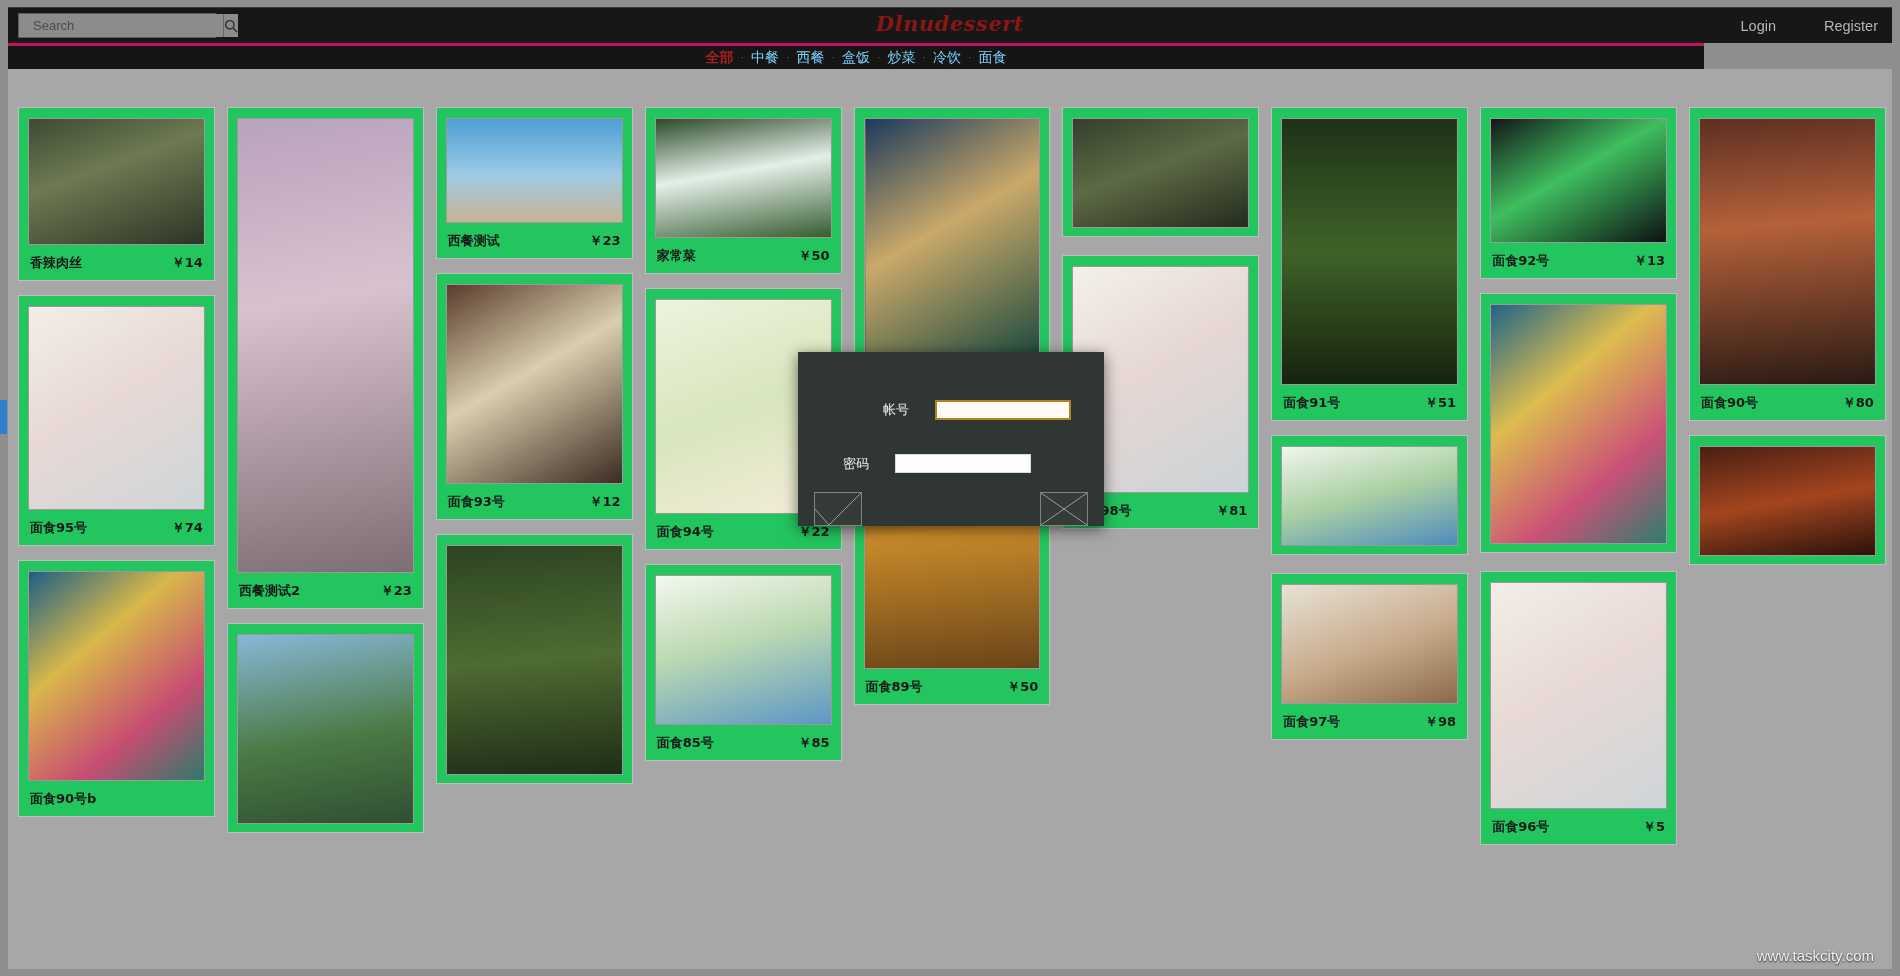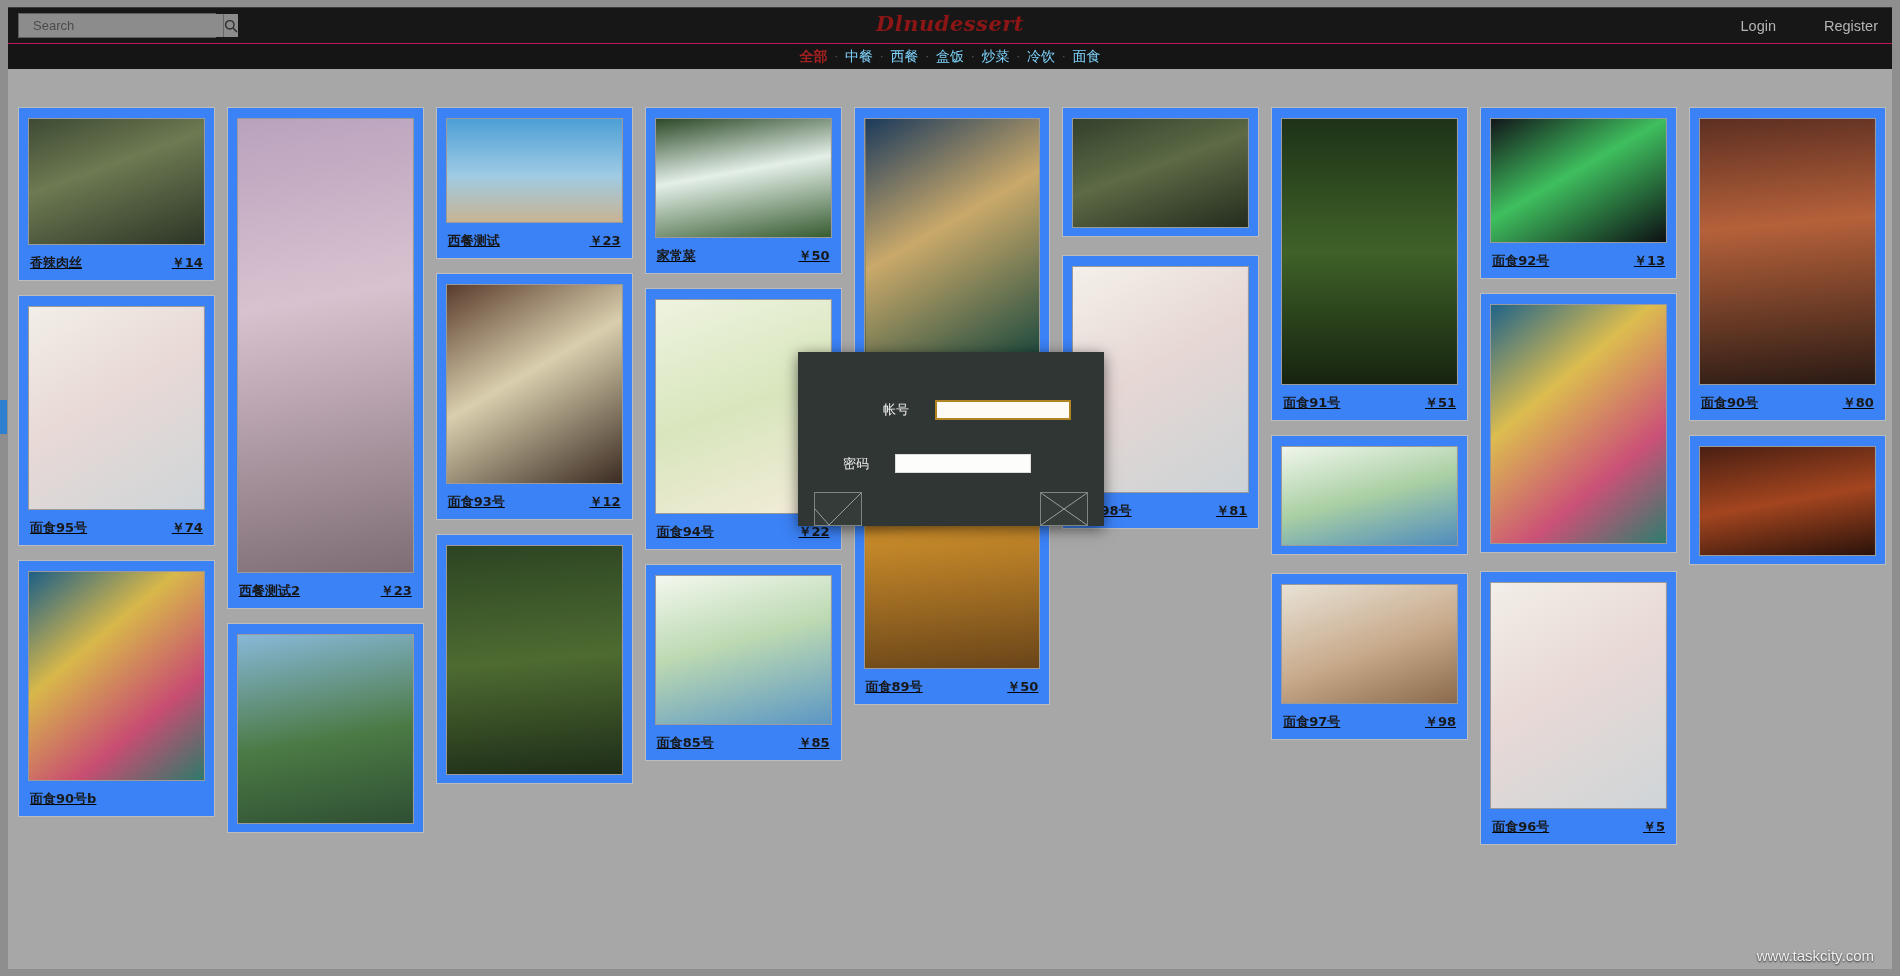--- a/index.html
+++ b/index.html
@@ -78,23 +78,23 @@
     color: #b4b4b4;
     font-size: 14.5px;
     text-decoration: none;
     cursor: pointer;
   }
 
   
   #navbar {
     position: absolute;
     left: 8px; top: 43px;
-    width: 1884px; height: 26px;
+    width: 1696px; height: 26px;
     background: #151515;
-    border-top: 1px solid #be185d;
+    border-top: 3px solid #be185d;
     z-index: 60;
     display: flex;
     align-items: center;
     justify-content: center;
   }
   #nav-items {
     display: flex; align-items: center;
     font-family: "DejaVu Sans", sans-serif;
     font-size: 14px;
   }
@@ -124,27 +124,26 @@
   }
   #grid {
     position: absolute;
     left: 10px; top: 38px;
     width: 1868px;
     column-count: 9;
     column-gap: 12px;
   }
   .card {
     break-inside: avoid;
-    background: #3b82f6;
+    background: #22c55e;
     border: 1px solid #bdbdbd;
     margin-bottom: 14px;
     padding: 10px 9px 8px 9px;
     display: inline-block;
     width: 100%;
-    text-decoration: underline;
   }
   .card .thumb {
     width: 100%;
     border: 1px solid #9a9a9a;
     display: block;
     background-size: cover;
     background-position: center;
   }
   .card .meta {
     display: flex;

